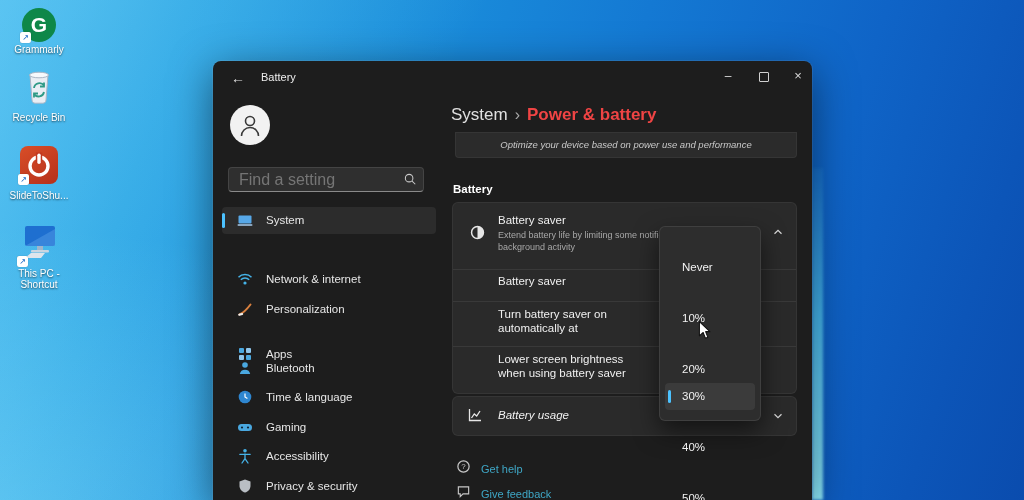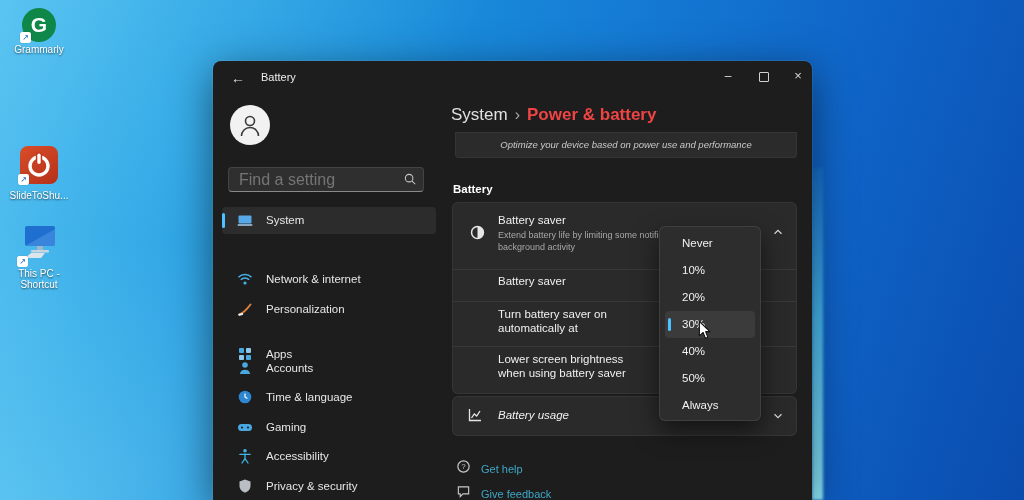--- a/index.html
+++ b/index.html
@@ -71,21 +71,21 @@
   .rowdesc{position:absolute;left:45px;font-size:9px;color:#a8a8a8;white-space:nowrap;}
   .chev{position:absolute;}
   .link-row{position:absolute;display:flex;align-items:center;gap:10px;cursor:pointer;}
   .link-text{font-size:11px;color:#3fa7c6;}
 
   
   .dropdown{position:absolute;left:446px;top:165px;width:102px;height:195px;background:#2d2d2d;
     border:1px solid rgba(255,255,255,.09);border-radius:6px;box-shadow:0 10px 24px rgba(0,0,0,.55);
     padding-top:3px;box-sizing:border-box;z-index:6;}
   .opt{position:relative;height:27px;line-height:27px;padding-left:22px;font-size:11.5px;
-    color:#f2f2f2;cursor:pointer;}
+    color:#f2f2f2;cursor:pointer;margin-top:24px;}
   .opt.sel{background:#3b3b3b;border-radius:4px;margin:0 5px;padding-left:17px;}
   .opt.sel::before{content:"";position:absolute;left:3px;top:7px;width:3px;height:13px;
     background:#4cc2ff;border-radius:2px;}
 
   .cursor{position:absolute;left:698px;top:320px;z-index:9;pointer-events:none;}
 </style>
 </head>
 <body>
 
 <div class="screen">
@@ -93,20 +93,33 @@
   <div class="edge-glow"></div>
 
   <div class="dicon" style="top:8px">
     <div class="dicon-art">
       <div class="gram-circle">G</div>
       <div class="sc-badge">↗</div>
     </div>
     <div class="dicon-label">Grammarly</div>
   </div>
 
+  <div class="dicon" style="top:66px">
+    <div class="dicon-art">
+      <svg width="36" height="40" viewBox="0 0 36 40">
+        <path d="M9 9h18l-2 25c-.2 2.2-1.2 3.2-3.4 3.2H14.4c-2.2 0-3.2-1-3.4-3.2z" fill="#e9eef4" stroke="#aab6c5"></path>
+        <ellipse cx="18" cy="9" rx="9.5" ry="2.8" fill="#f6f9fc" stroke="#aab6c5"></ellipse>
+        <path d="M13 22a5.5 5.5 0 0 1 10-2.5" stroke="#2f9a86" stroke-width="1.8" fill="none"></path>
+        <path d="M23 16.5v4h-4" stroke="#2f9a86" stroke-width="1.8" fill="none"></path>
+        <path d="M23 26a5.5 5.5 0 0 1-10 2" stroke="#2f9a86" stroke-width="1.8" fill="none"></path>
+        <path d="M13 31.5v-4h4" stroke="#2f9a86" stroke-width="1.8" fill="none"></path>
+      </svg>
+    </div>
+    <div class="dicon-label">Recycle Bin</div>
+  </div>
 
   <div class="dicon" style="top:146px">
     <div class="dicon-art">
       <div class="slide-sq">
         <svg width="38" height="38" viewBox="0 0 38 38">
           <circle cx="19" cy="20" r="9" stroke="#ffffff" stroke-width="3.4" fill="none"></circle>
           <rect x="15.8" y="6.5" width="6.4" height="11" fill="#c2381f"></rect>
           <rect x="17.3" y="7.5" width="3.4" height="10.5" rx="1.7" fill="#ffffff"></rect>
         </svg>
       </div>
@@ -203,21 +216,21 @@
       <span class="nlabel">Apps</span>
     </div>
 
     <div class="navitem" style="top:294px">
       <span class="nicon">
         <svg width="16" height="16" viewBox="0 0 16 16">
           <circle cx="8" cy="5" r="2.8" fill="#4aa8e0"></circle>
           <path d="M2.8 14a5.3 5.3 0 0 1 10.4 0z" fill="#4aa8e0"></path>
         </svg>
       </span>
-      <span class="nlabel">Accounts</span>
+      <span class="nlabel">Bluetooth</span>
     </div>
 
     <div class="navitem" style="top:323px">
       <span class="nicon">
         <svg width="16" height="16" viewBox="0 0 16 16">
           <circle cx="8" cy="8" r="6.3" fill="#2e86d0"></circle>
           <path d="M8 4.5V8l2.4 1.6" stroke="#fff" stroke-width="1.2" fill="none"></path>
         </svg>
       </span>
       <span class="nlabel">Time &amp; language</span>

